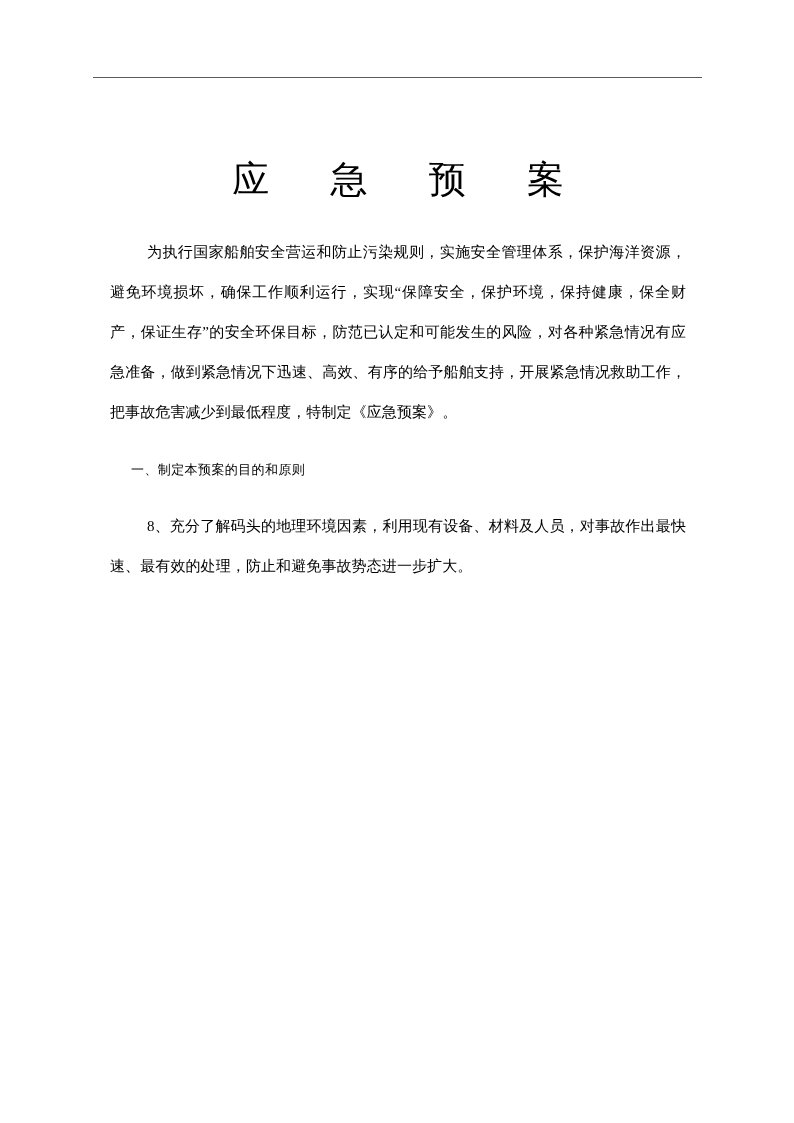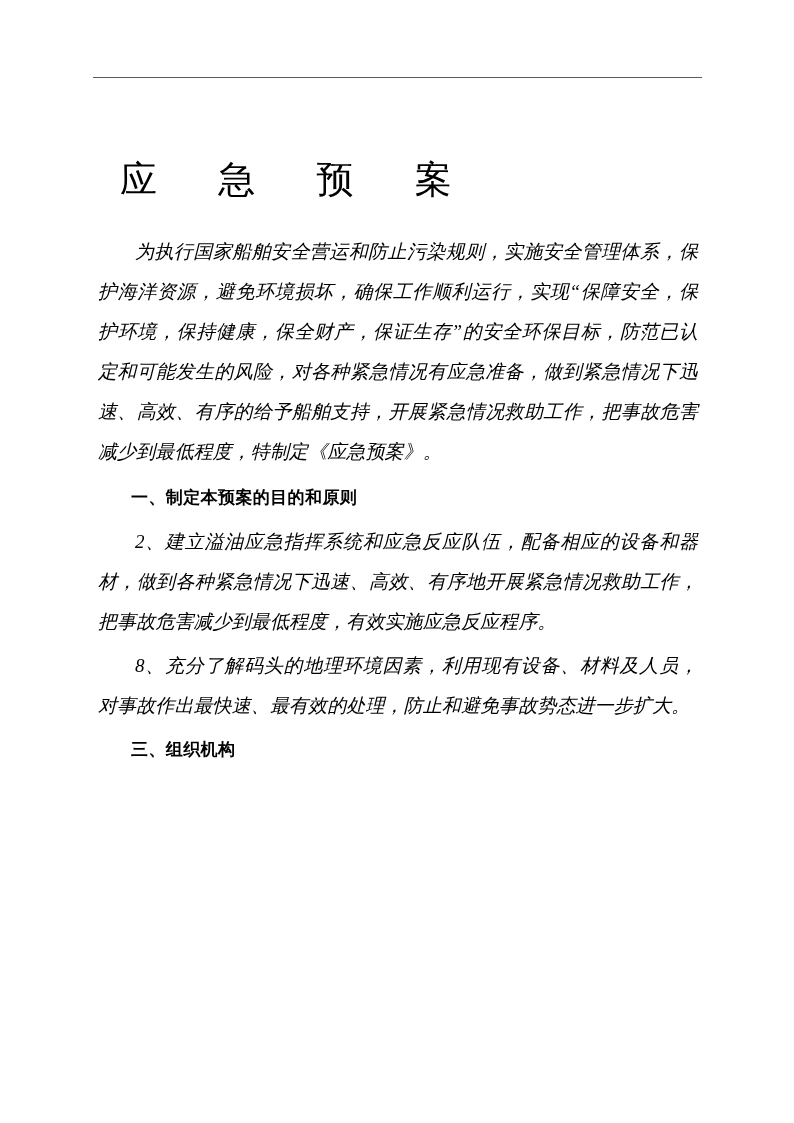--- a/index.html
+++ b/index.html
@@ -43,51 +43,50 @@
   
   .content {
     position: absolute;
     left: 94px;
     top: 150px;
     width: 608px;
   }
 
   
   .doc-title {
-    text-align: left;
+    text-align: center;
     font-size: 37px;
     line-height: 60px;
     letter-spacing: 26px;
     text-indent: 26px;
     font-weight: 400;
     font-family: "Liberation Serif", "DejaVu Serif", serif;
     margin: 0 0 22px 0;
     white-space: nowrap;
   }
 
   
   .para {
-    font-size: 19px;
+    font-size: 15px;
     line-height: 40px;
     text-align: justify;
     text-justify: inter-ideograph;
     text-indent: 37px;
-    margin: 4px;
+    margin: 16px;
     letter-spacing: 0.1px;
-    font-style: italic;
   }
   .para.deep-indent {
     text-indent: 74px;
   }
 
   
   .heading {
-    font-size: 17px;
+    font-size: 13px;
     line-height: 40px;
-    font-weight: bold;
+    font-weight: normal;
     text-indent: 37px;
     margin: 0;
     letter-spacing: 0.4px;
   }
 
   .spacer-sm { height: 2px; }
 </style>
 </head>
 <body>
 
@@ -101,22 +100,20 @@
 
     <h1 class="doc-title">应  急  预  案</h1>
 
     <p class="para">为执行国家船舶安全营运和防止污染规则，实施安全管理体系，保护海洋资源，避免环境损坏，确保工作顺利运行，实现“保障安全，保护环境，保持健康，保全财产，保证生存”的安全环保目标，防范已认定和可能发生的风险，对各种紧急情况有应急准备，做到紧急情况下迅速、高效、有序的给予船舶支持，开展紧急情况救助工作，把事故危害减少到最低程度，特制定《应急预案》。</p>
 
     <div class="spacer-sm"></div>
 
     <p class="heading">一、制定本预案的目的和原则</p>
 
 
-    <p class="para">2、建立溢油应急指挥系统和应急反应队伍，配备相应的设备和器材，做到各种紧急情况下迅速、高效、有序地开展紧急情况救助工作，把事故危害减少到最低程度，有效实施应急反应程序。</p>
 
     <p class="para">8、充分了解码头的地理环境因素，利用现有设备、材料及人员，对事故作出最快速、最有效的处理，防止和避免事故势态进一步扩大。</p>
 
 
 
-    <p class="heading">三、组织机构</p>
 
   </div>
 </div>
 
 </body></html>

